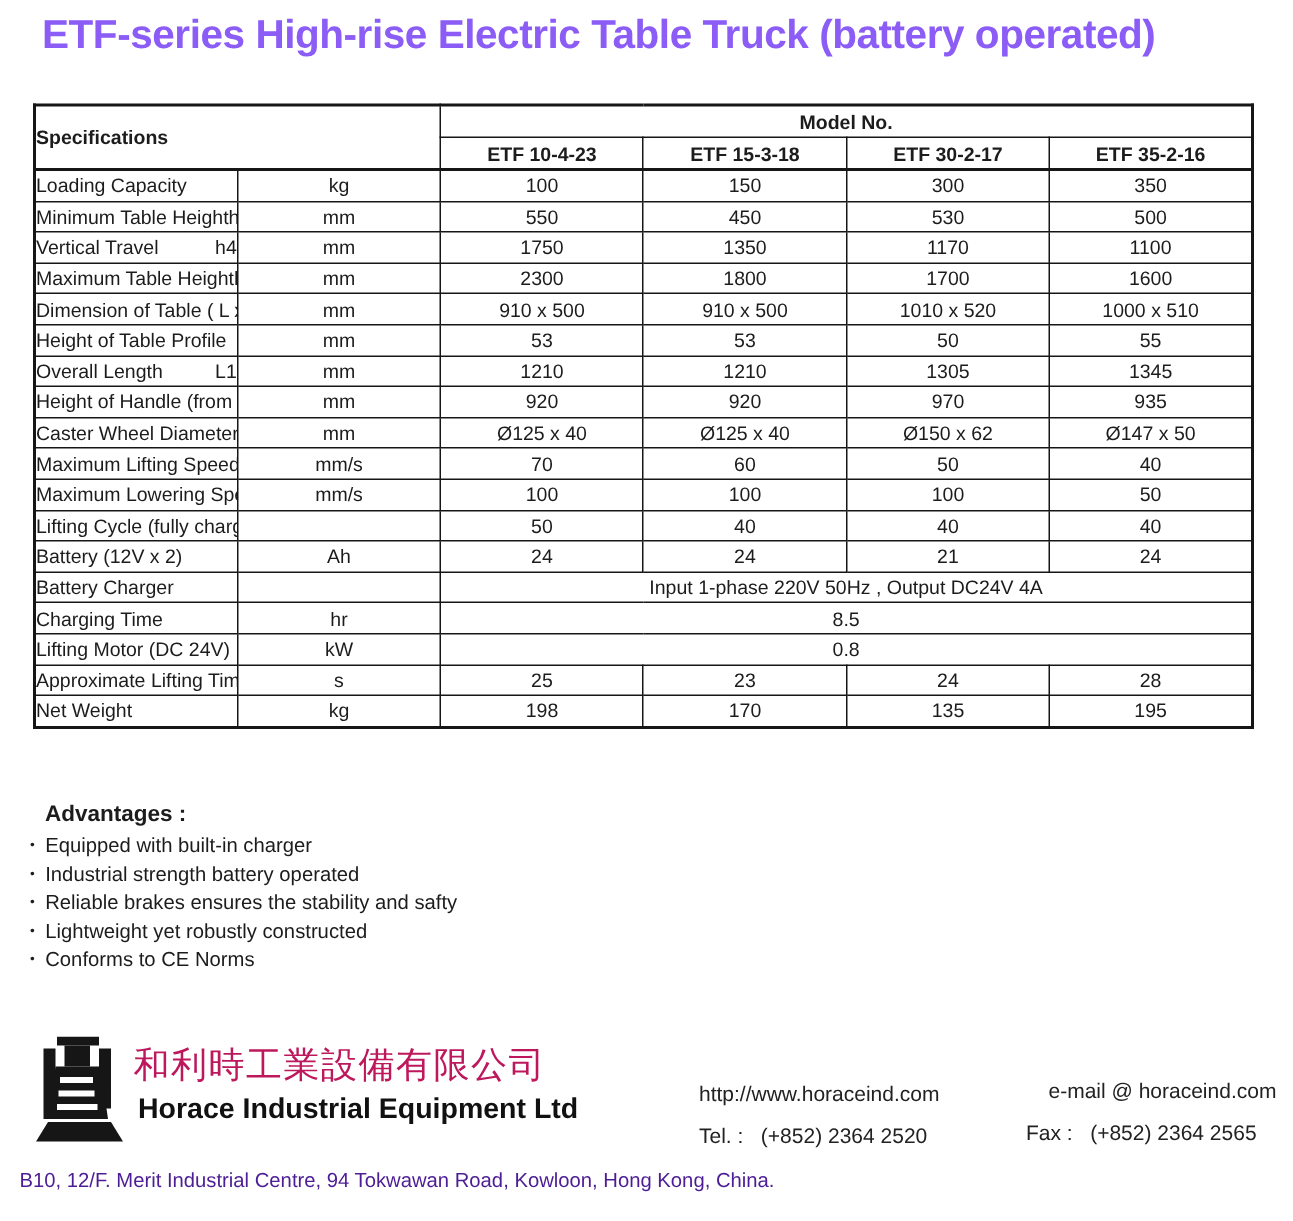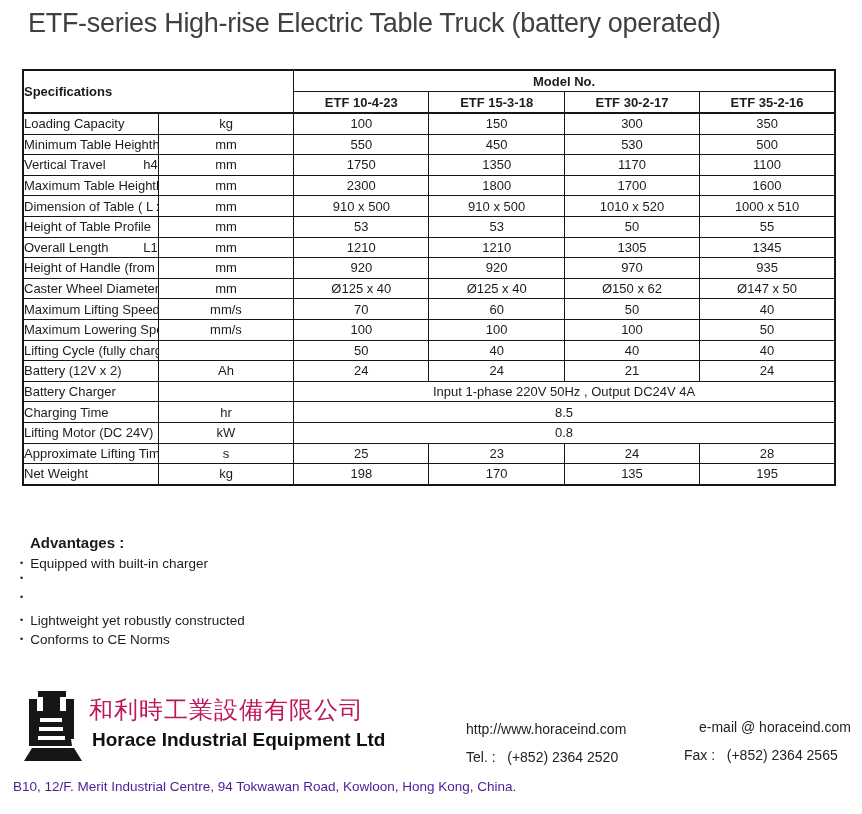--- a/index.html
+++ b/index.html
@@ -3,22 +3,22 @@
 <meta charset="utf-8">
 <style>
   html,body{margin:0;padding:0;}
   body{
     width:862px;height:814px;position:relative;background:#ffffff;
     font-family:"Liberation Sans",sans-serif;color:#1c1c1c;overflow:hidden;
   }
   .abs{position:absolute;}
   
   .doc-title{
-    left:28px;top:8px;font-size:27px;font-weight:400;letter-spacing:-0.3px;
-    white-space:nowrap;color:#404040;
+    left:28px;top:8px;font-size:27px;font-weight:700;letter-spacing:-0.3px;
+    white-space:nowrap;color:#8b5cf6;
   }
   
   table.spec{
     position:absolute;left:22px;top:69px;width:814px;
     border-collapse:collapse;table-layout:fixed;
     border:2px solid #161616;
   }
   table.spec th, table.spec td{
     border:1px solid #161616;overflow:hidden;white-space:nowrap;
     font-size:13px;padding:0;
@@ -298,23 +298,25 @@
 </table>
 
 <div class="abs adv-heading">Advantages :</div>
 <div class="abs adv-list">
     <div class="adv-item">
       <span class="bullet">•</span>
       <span>Equipped with built-in charger</span>
     </div>
     <div class="adv-item">
       <span class="bullet">•</span>
-    </div>
-    <div class="adv-item">
-      <span class="bullet">•</span>
+      <span>Industrial strength battery operated</span>
+    </div>
+    <div class="adv-item">
+      <span class="bullet">•</span>
+      <span>Reliable brakes ensures the stability and safty</span>
     </div>
     <div class="adv-item">
       <span class="bullet">•</span>
       <span>Lightweight yet robustly constructed</span>
     </div>
     <div class="adv-item">
       <span class="bullet">•</span>
       <span>Conforms to CE Norms</span>
     </div>
   </div>

